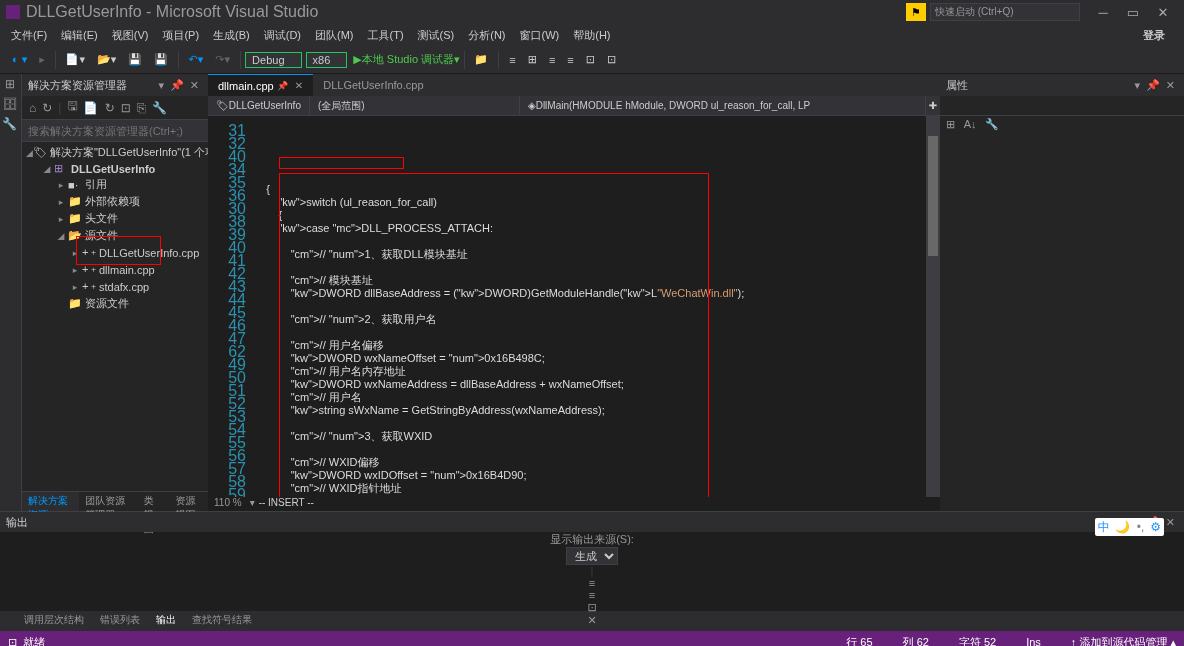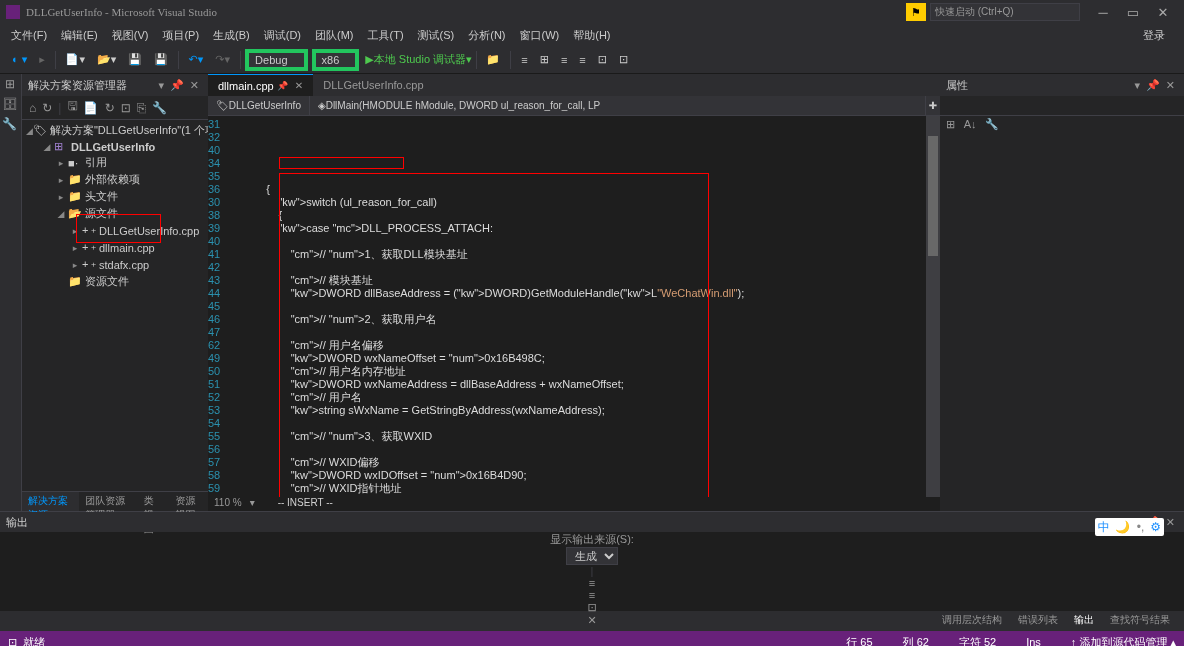--- a/index.html
+++ b/index.html
@@ -1,29 +1,29 @@
 <!DOCTYPE html>
 <html><head>
 <meta charset="utf-8">
 <style>
 * { margin:0; padding:0; box-sizing:border-box; font-family:"Microsoft YaHei","Segoe UI",sans-serif; }
 body { width:1184px; height:646px; background:#2d2d30; color:#d0d0d0; font-size:11px; overflow:hidden; position:relative; }
 .titlebar { height:24px; background:#2d2d30; display:flex; align-items:center; padding:0 6px; }
 .titlebar .vs-icon { width:14px; height:14px; background:#68217a; margin-right:6px; }
-.titlebar .title { flex:1; font-size:11px; color:#999;font-family:Liberation Serif, serif; }
+.titlebar .title { flex:1; font-size:16px; color:#999; }
 .titlebar .winbtn { width:30px; height:20px; display:flex; align-items:center; justify-content:center; color:#aaa; cursor:pointer; font-size:13px; }
 .flag { width:20px; height:18px; background:#ffcc00; display:flex; align-items:center; justify-content:center; color:#000; margin-right:4px; }
 .quick-launch { width:150px; height:18px; background:#333337; border:1px solid #3f3f46; color:#999; padding:0 4px; font-size:10px; margin-right:8px; display:flex; align-items:center; }
 .menubar { height:22px; display:flex; align-items:center; padding:0 4px; }
 .menubar span { padding:2px 7px; color:#ccc; font-size:11px; cursor:pointer; }
-.menubar .right { margin-left:auto; display:flex; align-items:center; padding-right:8px; }
+.menubar .right { margin-left:auto; display:flex; align-items:center; padding-right:8px;font-weight:bold; }
 .toolbar { height:28px; display:flex; align-items:center; padding:0 6px; border-bottom:1px solid #1a1a1a; }
 .tb-btn { padding:2px 4px; margin:0 2px; display:flex; align-items:center; color:#ccc; cursor:pointer; }
 .tb-sep { width:1px; height:18px; background:#3f3f46; margin:0 4px; }
-.tb-drop { background:#333337; border:4px solid #22c55e; padding:1px 16px 1px 6px; color:#ccc; font-size:11px; cursor:pointer; }
+.tb-drop { background:#333337; border:1px solid #22c55e; padding:1px 16px 1px 6px; color:#ccc; font-size:11px; cursor:pointer; }
 .tb-play { color:#4ec94e; margin-left:6px; display:flex; align-items:center; cursor:pointer; }
 .main { display:flex; height:437px; }
 .sidebar-icons { width:22px; background:#2d2d30; border-right:1px solid #3f3f46; }
 .sidebar-icons .ico { width:20px; height:20px; display:flex; align-items:center; justify-content:center; color:#999; cursor:pointer; font-size:12px; }
 .solution-panel { width:186px; background:#252526; display:flex; flex-direction:column; }
 .panel-hdr { height:22px; background:#2d2d30; display:flex; align-items:center; padding:0 6px; font-size:11px; color:#ccc; }
 .panel-hdr .btns { margin-left:auto; display:flex; }
 .panel-hdr .btns span { padding:0 3px; cursor:pointer; color:#999; }
 .panel-tools { height:24px; display:flex; align-items:center; padding:0 4px; border-bottom:1px solid #3f3f46; }
 .panel-tools span { padding:0 3px; color:#999; cursor:pointer; font-size:12px; }
@@ -41,38 +41,38 @@
 .editor { flex:1; display:flex; flex-direction:column; background:#1e1e1e; }
 .ed-tabs { height:22px; background:#2d2d30; display:flex; }
 .ed-tab { padding:3px 10px; background:#1e1e1e; color:#fff; font-size:11px; display:flex; align-items:center; cursor:pointer; border-top:1px solid #0097fb; }
 .ed-tab.inact { background:#2d2d30; color:#999; border-top:none; }
 .ed-tab .x { margin-left:6px; color:#999; font-size:10px; }
 .ed-tab .pin { margin-left:4px; color:#999; font-size:9px; }
 .ed-nav { height:20px; background:#333337; display:flex; align-items:center; font-size:10px; color:#ccc; border-bottom:1px solid #3f3f46; }
 .ed-nav .nav-drop { padding:0 8px; border-right:1px solid #3f3f46; height:100%; display:flex; align-items:center; cursor:pointer; }
 .ed-nav .nav-drop.long { flex:1; }
 .code-area { flex:1; display:flex; overflow:hidden; position:relative; }
-.gutter { width:46px; background:#1e1e1e; text-align:left; color:#2b91af; font-family:Consolas,monospace; font-size:11px; line-height:13px; padding-top:2px; padding-right:8px; }
+.gutter { width:46px; background:#1e1e1e; text-align:right; color:#2b91af; font-family:Consolas,monospace; font-size:16px; line-height:13px; padding-top:8px; padding-right:8px; }
 .code { flex:1; font-family:Consolas,monospace; font-size:11px; line-height:13px; padding-top:2px; white-space:pre; color:#dcdcdc; position:relative; }
 .code .ln { height:13px; } .str { color:#d69d73; } .fn { color:#dcdcdc; }
 .vscroll { width:14px; background:#3e3e42; position:relative; }
 .vscroll .thumb { position:absolute; width:10px; left:2px; top:20px; height:120px; background:#686868; }
 .ed-status { height:14px; background:#1e1e1e; color:#999; font-size:10px; padding:0 6px; display:flex; }
 .props { width:244px; background:#252526; }
 .props .tools { height:22px; padding:2px 6px; }
 .props .tools span { margin-right:6px; color:#999; cursor:pointer; }
 .output { height:100px; background:#1e1e1e; border-top:1px solid #3f3f46; display:flex; flex-direction:column; }
 .out-hdr { height:20px; display:flex; align-items:center; padding:0 6px; font-size:11px; background:#2d2d30; }
 .out-hdr .obtns { margin-left:auto; display:flex; }
 .out-hdr .obtns span { padding:0 3px; cursor:pointer; color:#999; }
 .out-tools { height:22px; display:flex; align-items:center; padding:0 6px; font-size:11px;flex-direction:column; }
 .out-tools select { background:#333337; border:1px solid #3f3f46; color:#ccc; font-size:11px; padding:1px 4px; margin:0 6px; }
 .out-tools span { padding:0 3px; color:#999; cursor:pointer; }
 .out-body { flex:1; font-family:Consolas,monospace; font-size:10px; color:#ccc; padding:2px 6px; line-height:12px; white-space:pre; overflow:hidden; }
-.bot-tabs { height:20px; display:flex; padding:0 6px; background:#2d2d30;justify-content:flex-end; }
+.bot-tabs { height:20px; display:flex; padding:0 16px; background:#2d2d30; }
 .bot-tabs span { padding:2px 8px; font-size:10px; color:#999; cursor:pointer; }
 .bot-tabs span.act { color:#fff; }
 .statusbar { height:22px; background:#68217a; color:#fff; display:flex; align-items:center; padding:0 8px; font-size:11px; }
 .statusbar .si { margin-right:30px; }
 .statusbar .right { margin-left:auto; display:flex; align-items:center; }
 .float-ime { position:absolute; right:20px; top:518px; background:#fff; display:flex; height:18px; border-radius:2px; }
 .float-ime span { padding:0 3px; font-size:12px; display:flex; align-items:center; }
 </style>
 </head>
 <body>
@@ -146,20 +146,23 @@
       <span>⌂</span>
         <span>↻</span>
       <span style="color:#3f3f46">|</span>
       <span>🖫</span>
         <span>📄</span>
       <span>↻</span>
         <span>⊡</span>
       <span>⎘</span>
         <span>🔧</span>
     </div>
+    <div class="panel-search">
+      <input placeholder="搜索解决方案资源管理器(Ctrl+;)" style="">
+    </div>
     <div class="tree" style="position:relative">
       <div class="tree-item ind0">
           <span class="arrow">◢</span>
           <span class="ficon">🏷</span>
           <span>解决方案"DLLGetUserInfo"(1 个项目)</span>
         </div>
       <div class="tree-item ind1">
           <span class="arrow">◢</span>
           <span class="ficon" style="color:#a080d0">⊞</span>
           <b>DLLGetUserInfo</b>
@@ -226,20 +229,23 @@
           <span>dllmain.cpp</span>
           <span class="pin">📌</span>
           <span class="x">✕</span>
         </div>
       <div class="ed-tab inact">
           <span>DLLGetUserInfo.cpp</span>
         </div>
     </div>
     <div class="ed-nav">
       <div class="nav-drop">🏷 <span>DLLGetUserInfo</span></div>
+      <div class="nav-drop" style="width:210px">
+          <span>(全局范围)</span>
+        </div>
       <div class="nav-drop long">◈ <span>DllMain(HMODULE hModule, DWORD ul_reason_for_call, LP</span></div>
       <div style="width:14px;text-align:center;cursor:pointer">✚</div>
     </div>
     <div class="code-area">
       <div class="gutter" id="gutter">
           <div>31</div>
           <div>32</div>
           <div>40</div>
           <div>34</div>
           <div>35</div>
@@ -274,21 +280,21 @@
         <div class="redbox1" style="left:25px; top:57px; width:430px; height:336px;"></div>
         
       <div class="ln">    {</div><div class="ln">        <span class="&lt;span">"kw"</span>&gt;switch (ul_reason_for_call)</div><div class="ln">        {</div><div class="ln">        <span class="&lt;span">"kw"</span>&gt;case <span class="&lt;span">"mc"</span>&gt;DLL_PROCESS_ATTACH:</div><div class="ln"></div><div class="ln">            <span class="&lt;span">"cm"</span>&gt;// <span class="&lt;span">"num"</span>&gt;1、获取DLL模块基址</div><div class="ln"></div><div class="ln">            <span class="&lt;span">"cm"</span>&gt;// 模块基址</div><div class="ln">            <span class="&lt;span">"kw"</span>&gt;DWORD dllBaseAddress = (<span class="&lt;span">"kw"</span>&gt;DWORD)<span class="fn">GetModuleHandle</span>(<span class="&lt;span">"kw"</span>&gt;L<span class="str">"WeChatWin.dll"</span>);</div><div class="ln"></div><div class="ln">            <span class="&lt;span">"cm"</span>&gt;// <span class="&lt;span">"num"</span>&gt;2、获取用户名</div><div class="ln"></div><div class="ln">            <span class="&lt;span">"cm"</span>&gt;// 用户名偏移</div><div class="ln">            <span class="&lt;span">"kw"</span>&gt;DWORD wxNameOffset = <span class="&lt;span">"num"</span>&gt;0x16B498C;</div><div class="ln">            <span class="&lt;span">"cm"</span>&gt;// 用户名内存地址</div><div class="ln">            <span class="&lt;span">"kw"</span>&gt;DWORD wxNameAddress = dllBaseAddress + wxNameOffset;</div><div class="ln">            <span class="&lt;span">"cm"</span>&gt;// 用户名</div><div class="ln">            <span class="&lt;span">"kw"</span>&gt;string sWxName = <span class="fn">GetStringByAddress</span>(wxNameAddress);</div><div class="ln"></div><div class="ln">            <span class="&lt;span">"cm"</span>&gt;// <span class="&lt;span">"num"</span>&gt;3、获取WXID</div><div class="ln"></div><div class="ln">            <span class="&lt;span">"cm"</span>&gt;// WXID偏移</div><div class="ln">            <span class="&lt;span">"kw"</span>&gt;DWORD wxIDOffset = <span class="&lt;span">"num"</span>&gt;0x16B4D90;</div><div class="ln">            <span class="&lt;span">"cm"</span>&gt;// WXID指针地址</div><div class="ln">            <span class="&lt;span">"kw"</span>&gt;DWORD wxIDPointerAddress = dllBaseAddress + wxIDOffset;</div></div>
       <div class="vscroll">
           <div class="thumb"></div>
         </div>
     </div>
     <div class="ed-status">
       <span>110 %</span>
       <span style="margin-left:8px">▾</span>
-      <span style="margin-left:23px;color:#d0d0d0">-- INSERT --</span>
+      <span style="margin-left:4px;color:#d0d0d0">-- INSERT --</span>
     </div>
   </div>
 
   <div class="props">
     <div class="panel-hdr">
       <span>属性</span>
       <div class="btns">
           <span>▾</span>
           <span>📌</span>
           <span>✕</span>

